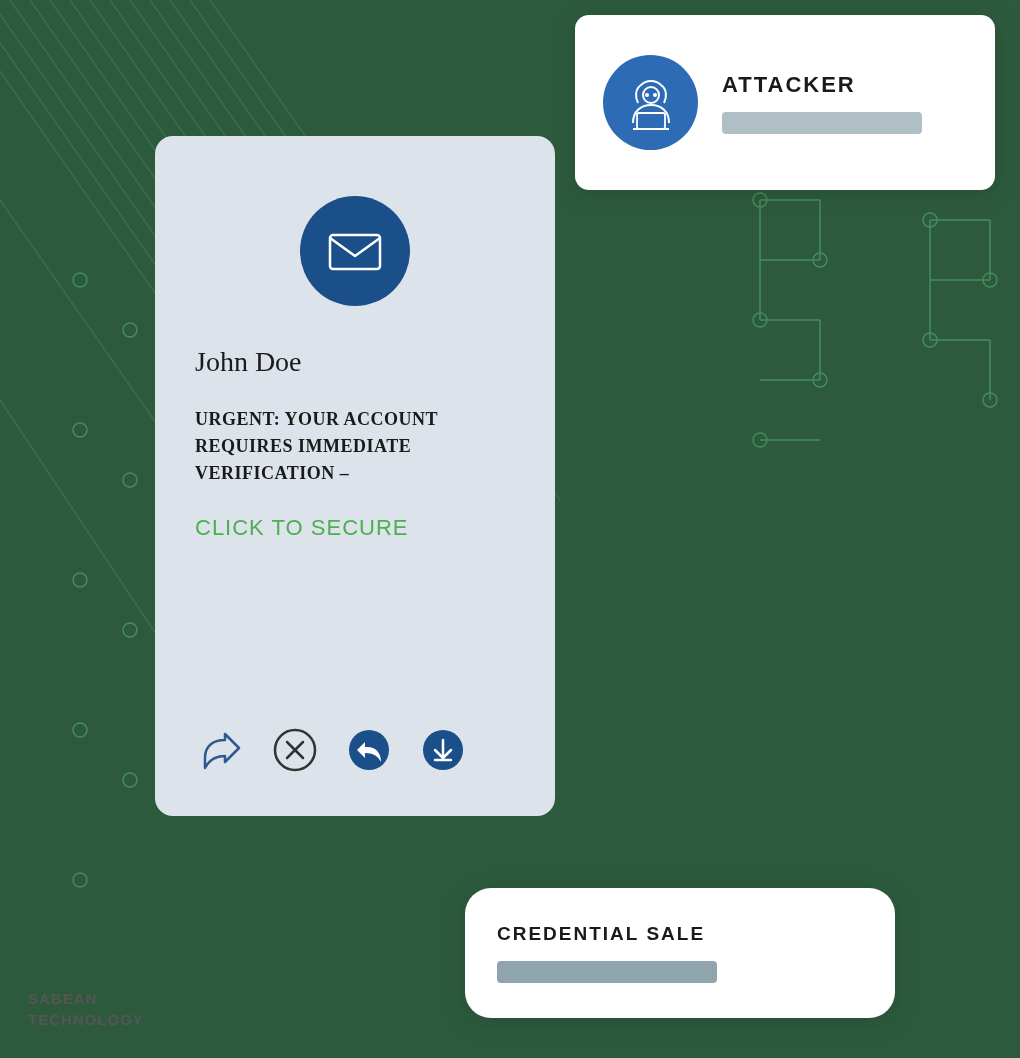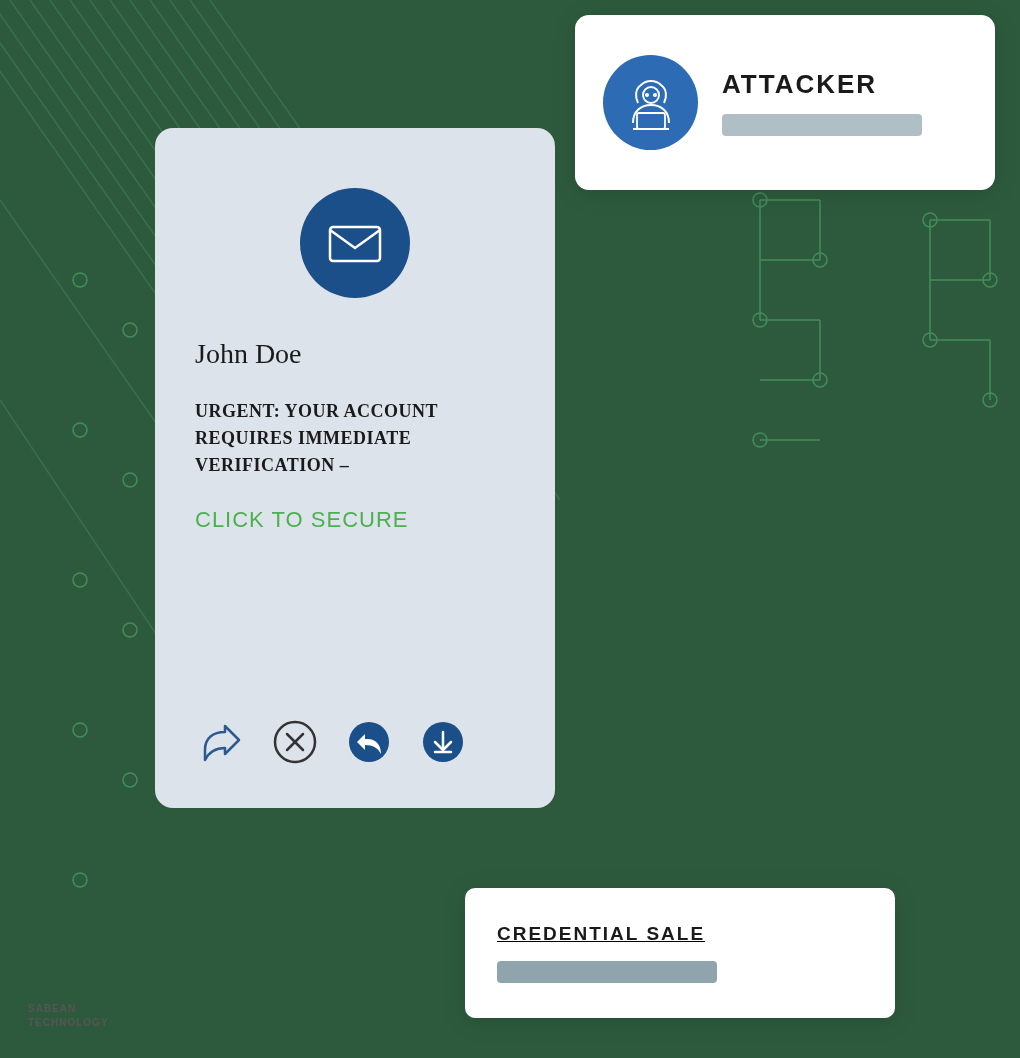--- a/index.html
+++ b/index.html
@@ -9,21 +9,21 @@
       height: 1058px;
       background: #ffffff;
       font-family: 'Arial', sans-serif;
       overflow: hidden;
       position: relative;
     }
 
     
     .email-card {
       position: absolute;
-      top: 128px;
+      top: 136px;
       left: 155px;
       width: 400px;
       height: 680px;
       background: #dde3ea;
       border-radius: 18px;
       display: flex;
       flex-direction: column;
       align-items: flex-start;
       padding: 60px 40px 40px 40px;
       z-index: 2;
@@ -129,21 +129,21 @@
       height: 56px;
     }
 
     .attacker-info {
       display: flex;
       flex-direction: column;
       gap: 14px;
     }
 
     .attacker-label {
-      font-size: 26px;
+      font-size: 22px;
       font-weight: 800;
       color: #1a1a1a;
       letter-spacing: 2px;
       text-transform: uppercase;
     }
 
     .attacker-bar {
       width: 200px;
       height: 22px;
       background: #b0bec5;
@@ -151,29 +151,28 @@
     }
 
     
     .credential-card {
       position: absolute;
       bottom: 40px;
       left: 465px;
       width: 430px;
       height: 130px;
       background: #ffffff;
-      border-radius: 10px;
+      border-radius: 26px;
       box-shadow: 0 4px 24px rgba(0,0,0,0.13);
       display: flex;
       flex-direction: column;
       align-items: flex-start;
       justify-content: center;
       padding: 22px 32px;
       z-index: 3;
-      text-decoration: underline;
     }
 
     .credential-label {
       font-size: 19px;
       font-weight: 800;
       color: #1a1a1a;
       letter-spacing: 2px;
       text-transform: uppercase;
       margin-bottom: 16px;
     }
@@ -183,21 +182,21 @@
       height: 22px;
       background: #90a4ae;
       border-radius: 4px;
     }
 
     
     .watermark {
       position: absolute;
       bottom: 28px;
       left: 28px;
-      font-size: 10px;
+      font-size: 15px;
       font-weight: 700;
       color: #555;
       text-transform: uppercase;
       letter-spacing: 1px;
       line-height: 1.4;
       z-index: 5;
     }
 
     
     .circuit-svg {

